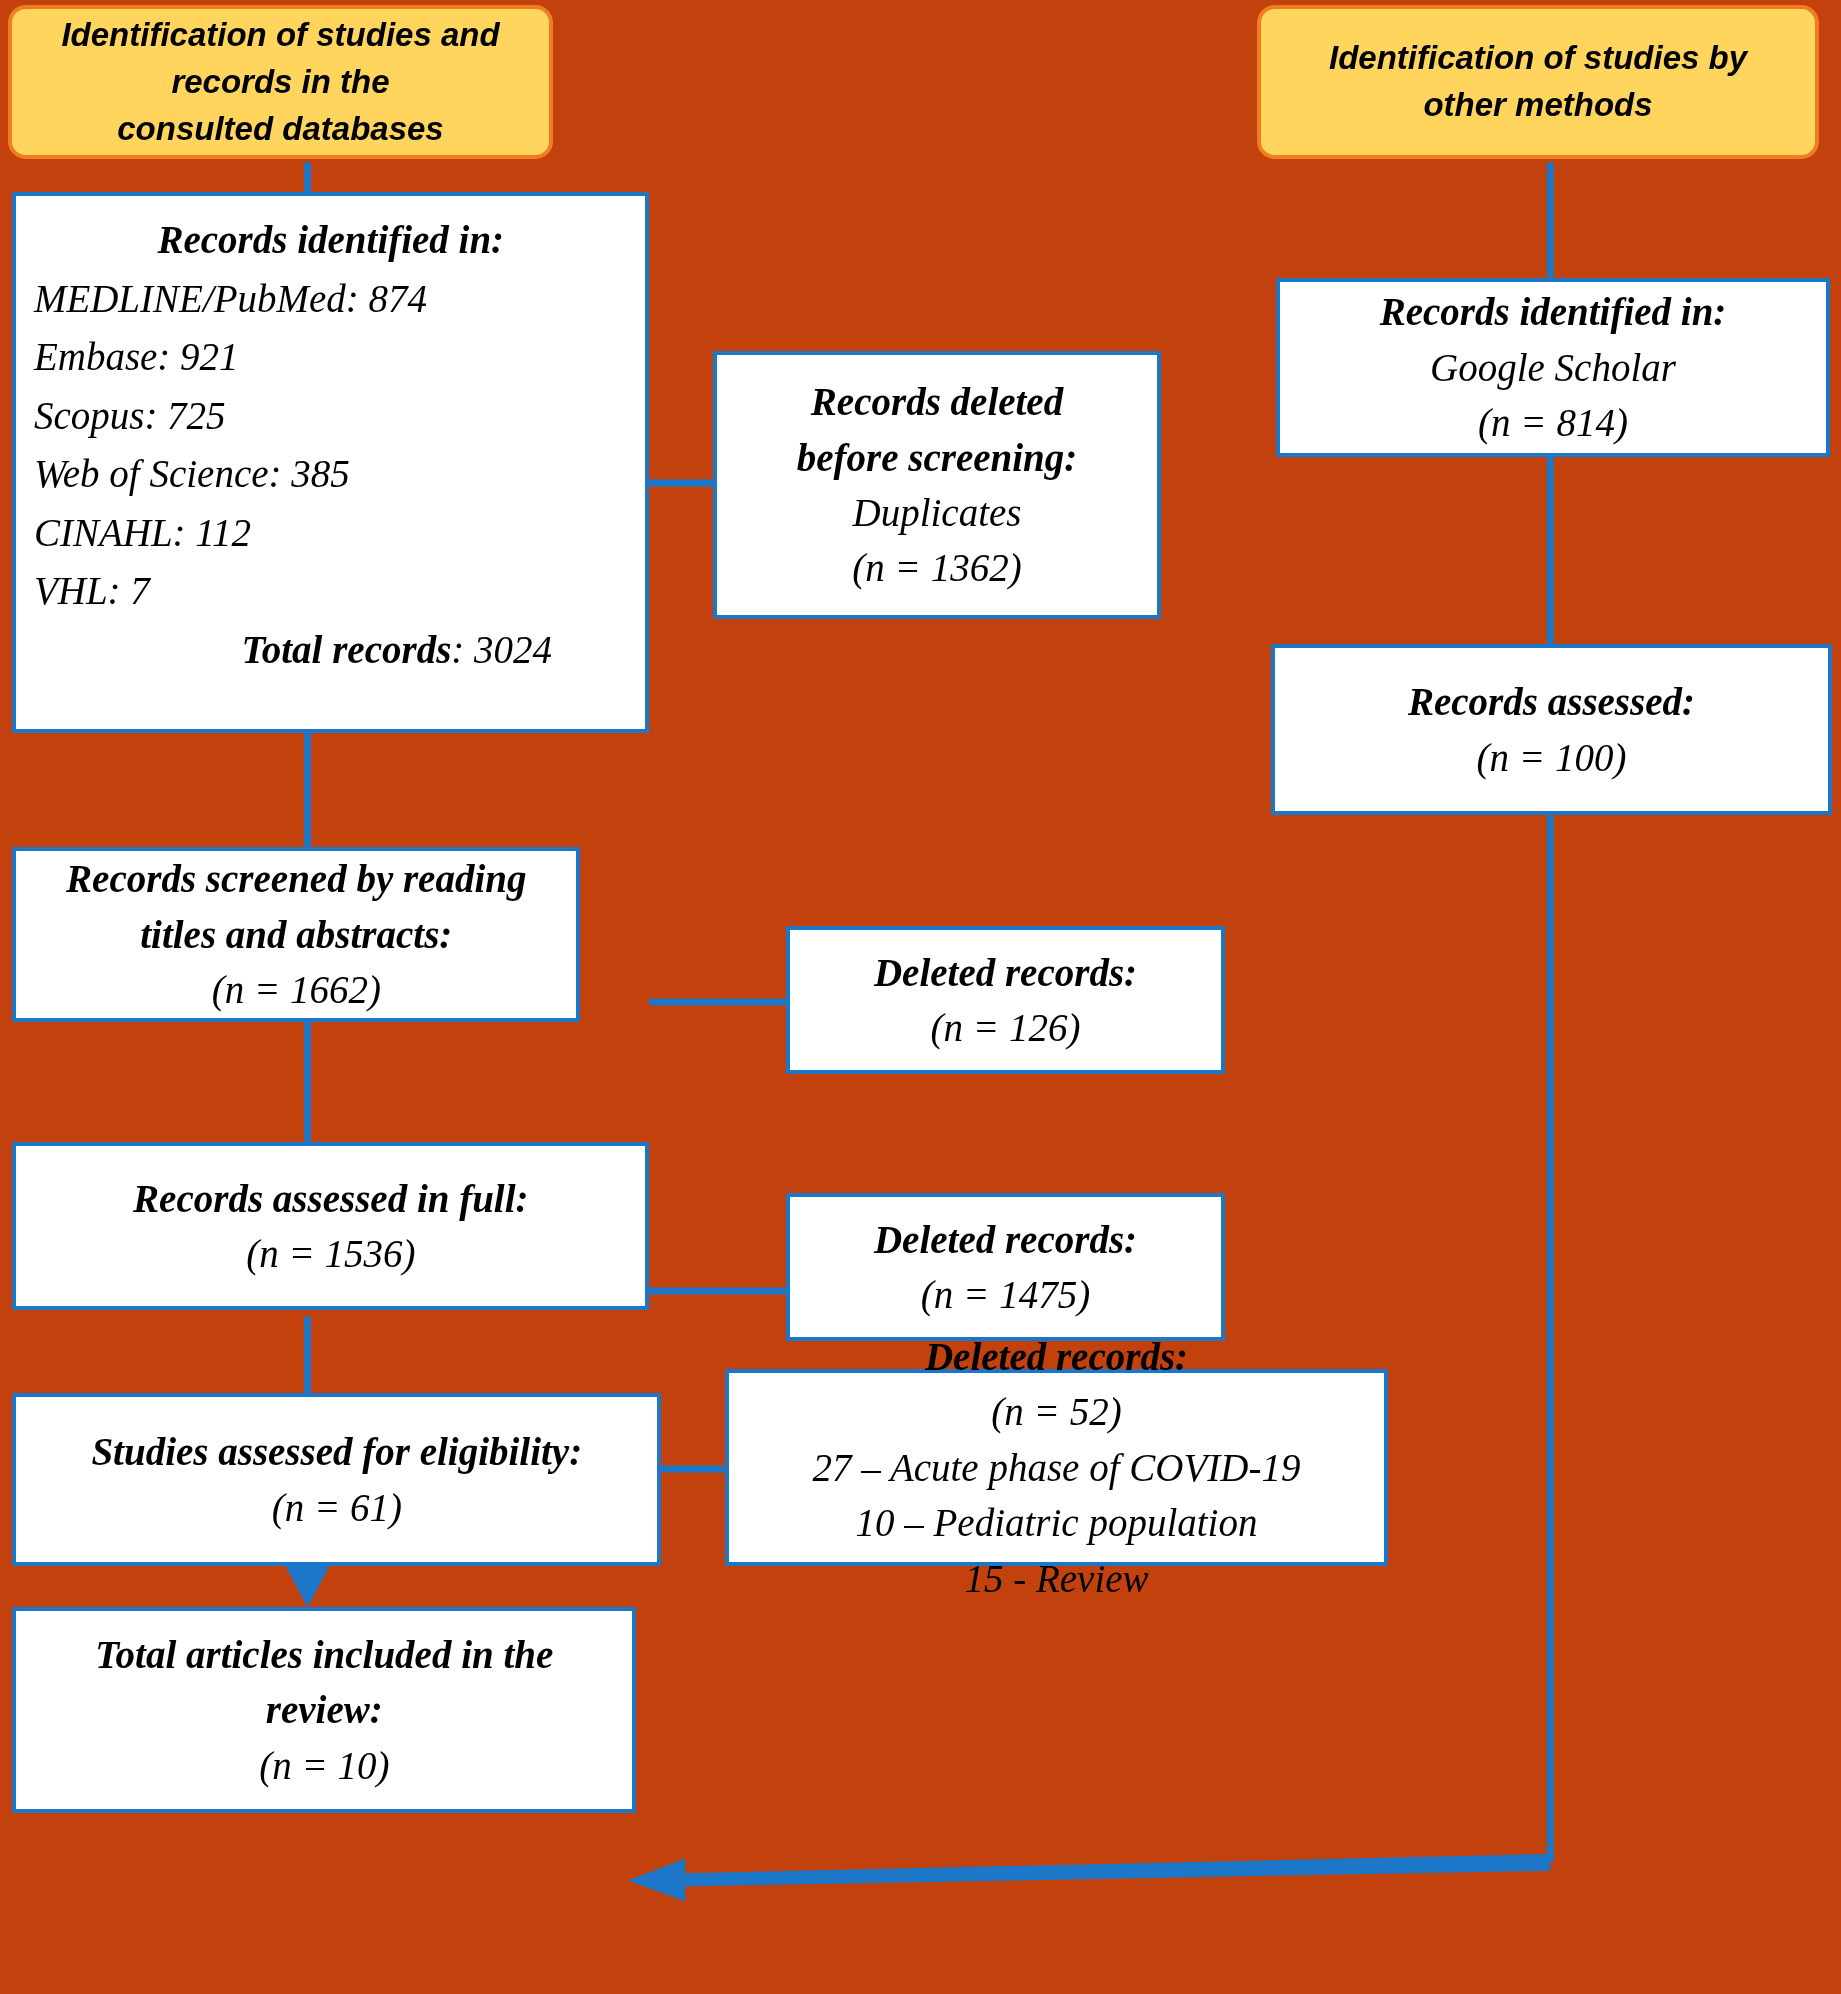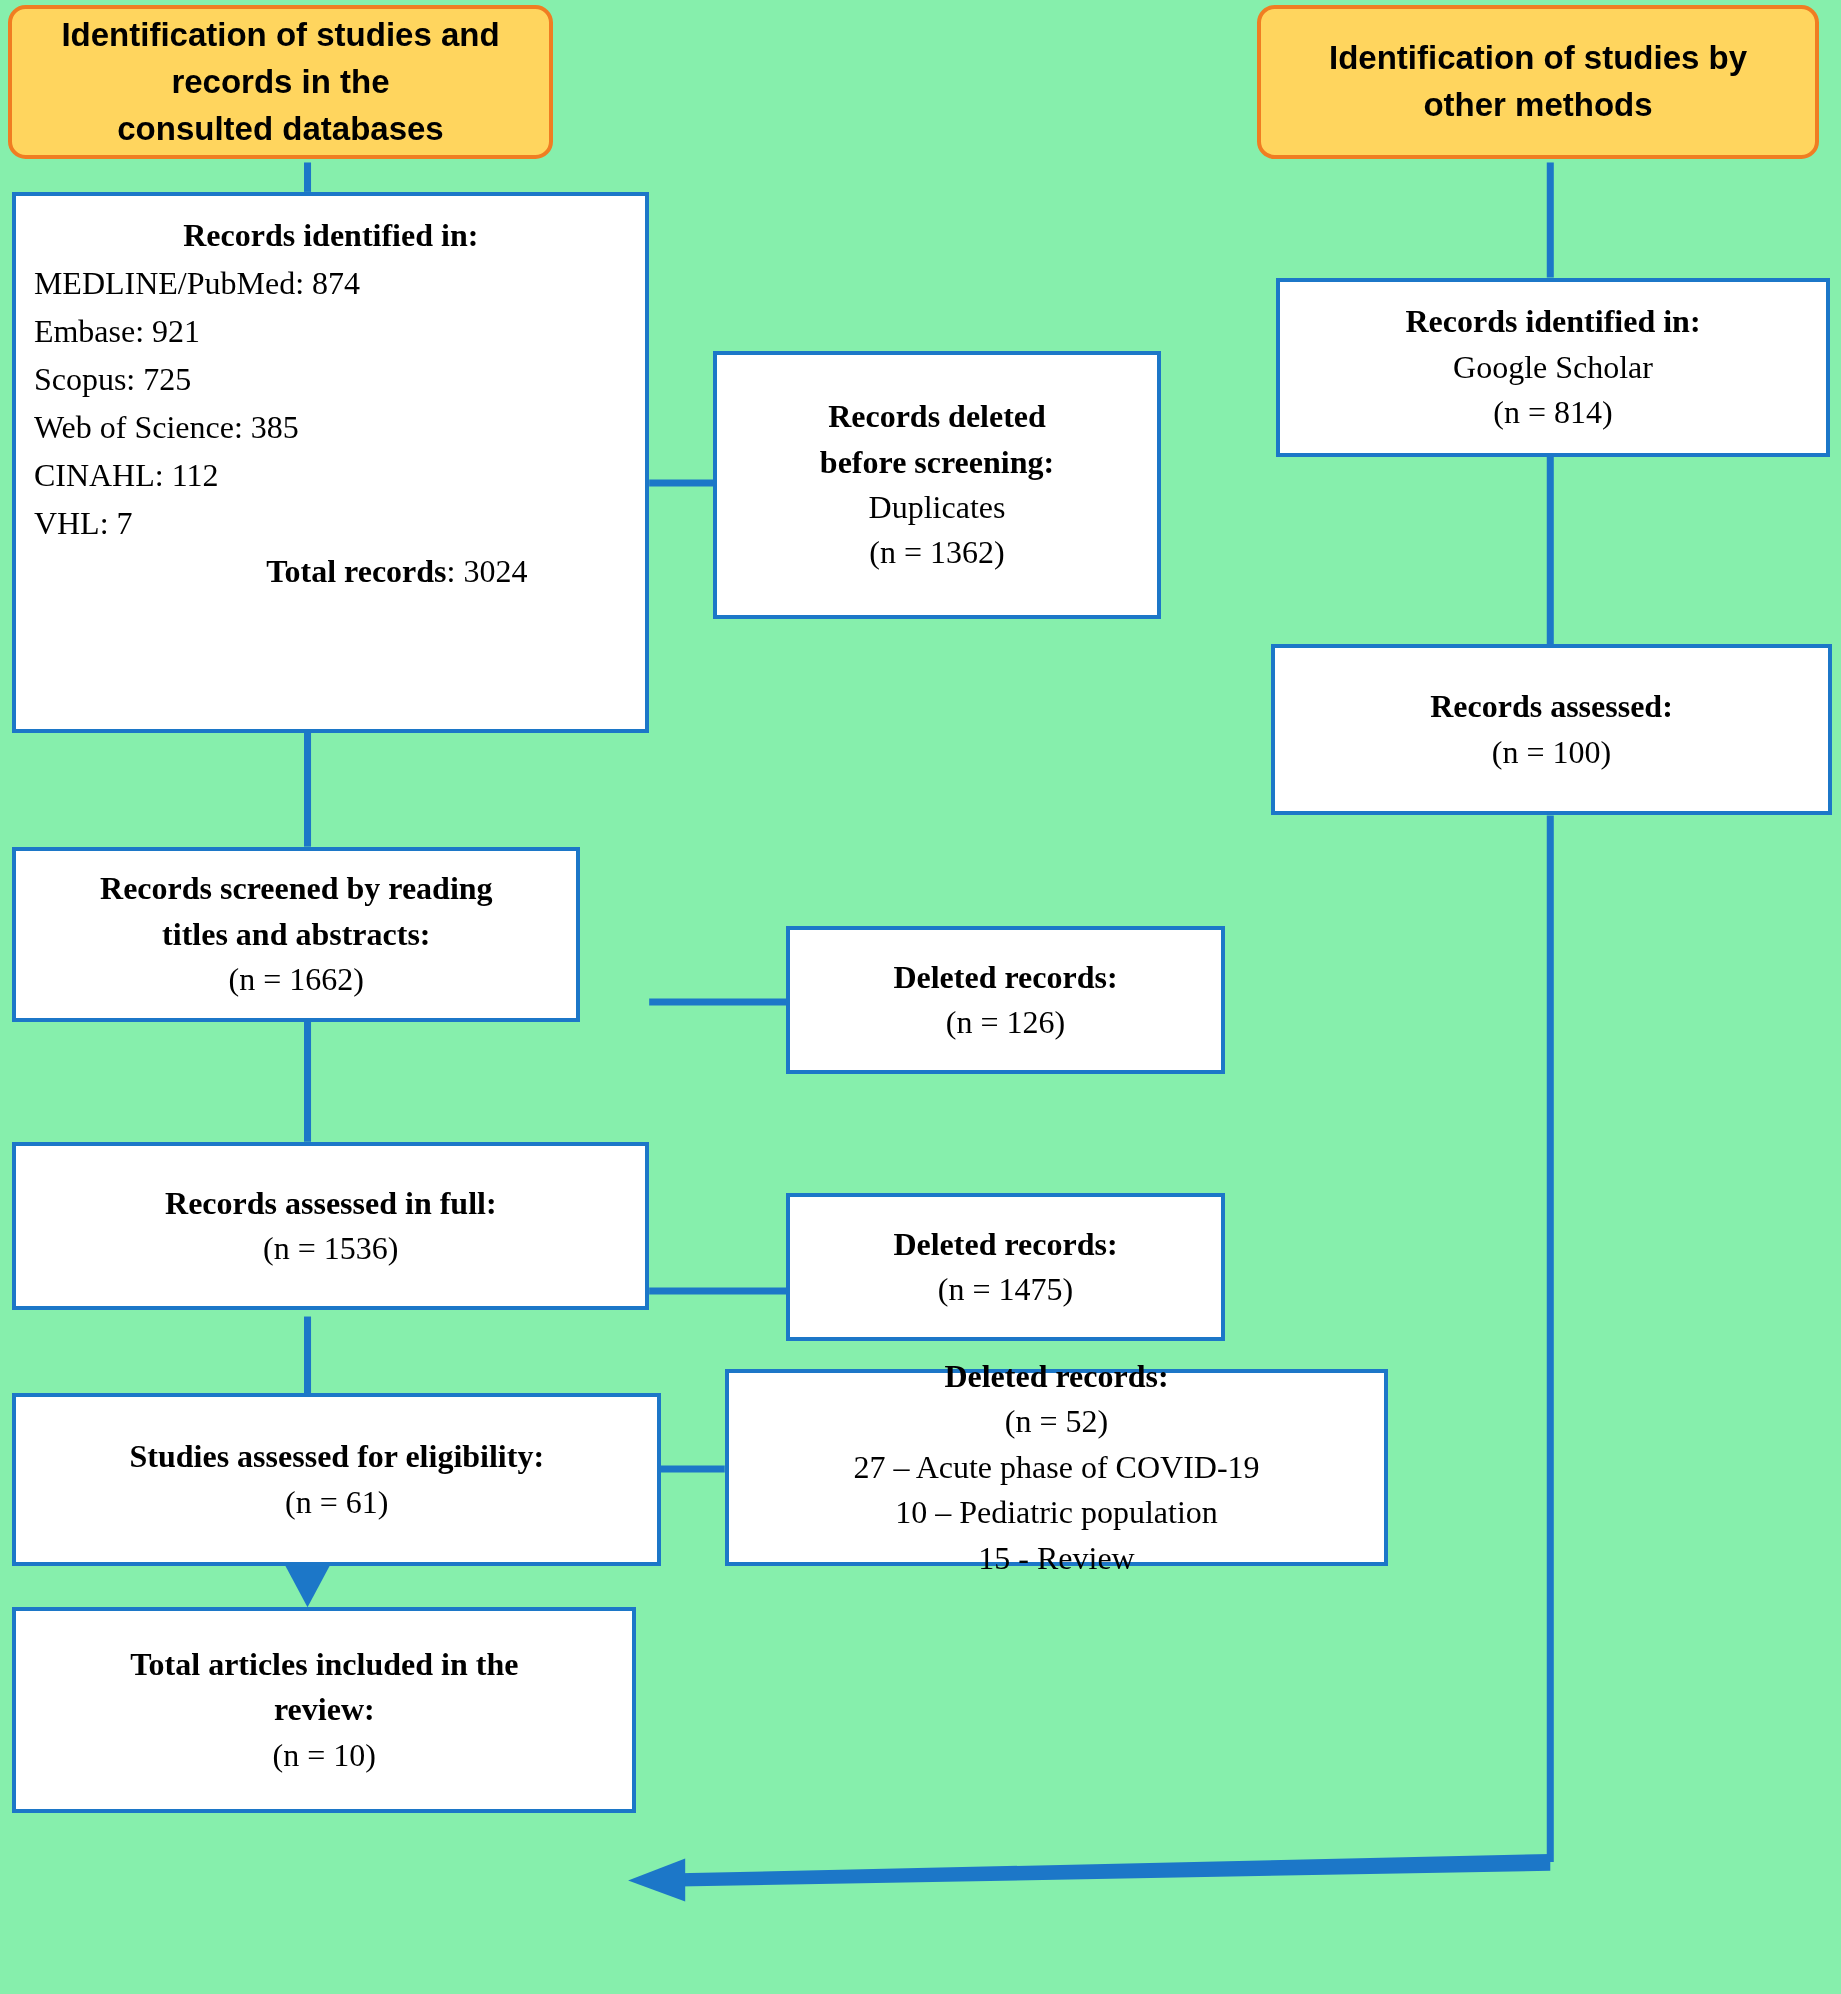--- a/index.html
+++ b/index.html
@@ -4,23 +4,24 @@
 <style>
   html, body {
     margin: 0;
     padding: 0;
     background: #ffffff;
   }
   #canvas {
     position: relative;
     width: 1842px;
     height: 1995px;
-    background: #86efac;
+    background: #c2410c;
     overflow: hidden;
     font-family: "Liberation Serif", "DejaVu Serif", serif;
+    font-style: italic;
   }
   .connectors {
     position: absolute;
     left: 0; top: 0;
     width: 1842px;
     height: 1995px;
     pointer-events: none;
   }
   .node {
     position: absolute;
@@ -43,21 +44,21 @@
     font-family: "Liberation Sans", "DejaVu Sans", sans-serif;
     font-weight: bold;
   }
   .node .ln {
     display: block;
     width: 100%;
     line-height: 1.42;
   }
   .bold { font-weight: bold; }
   .fs-header { font-size: 33px; }
-  .fs-body   { font-size: 32px; }
+  .fs-body   { font-size: 39px; }
   .pad-list {
     align-items: stretch;
     justify-content: flex-start;
     padding: 15px 17.6px 0 17.6px;
   }
   .pad-list .ln { text-align: left; line-height: 1.50; }
   .pad-list .ln.center { text-align: center; }
   .pad-list .ln.indent { text-align: center; }
 </style>
 </head>

